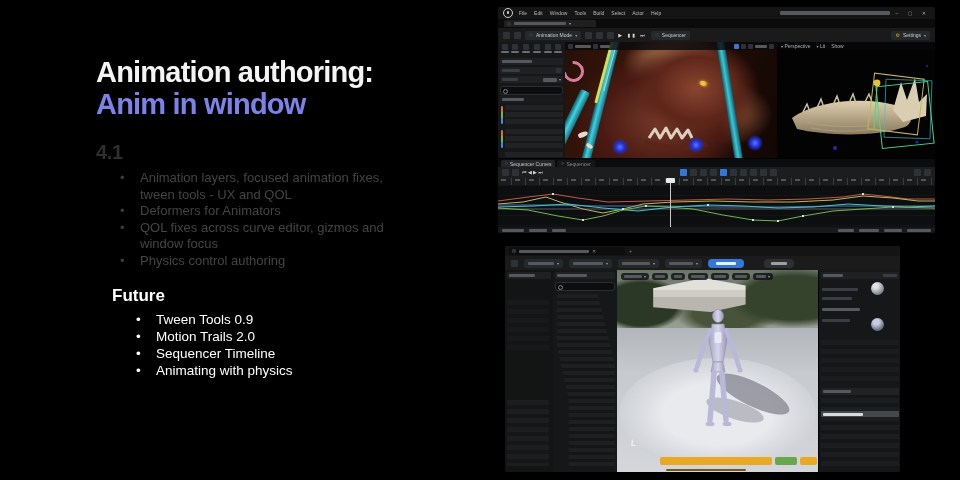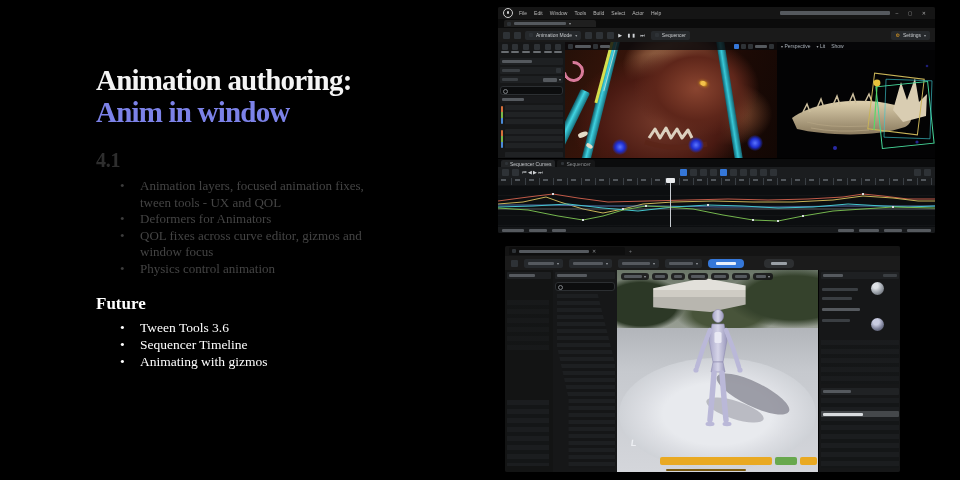--- a/index.html
+++ b/index.html
@@ -4,31 +4,31 @@
 <style>
   html,body{margin:0;padding:0;background:#000;}
   body{width:960px;height:480px;overflow:hidden;position:relative;
        font-family:"Liberation Sans","DejaVu Sans",sans-serif;-webkit-font-smoothing:antialiased;}
   .abs{position:absolute;}
   .bar{display:inline-block;background:#8f9398;border-radius:1px;height:4px;}
   .bar.dim{background:#55595e;}
   .bar.faint{background:#3a3e42;}
 
   
-  .slide{position:absolute;left:96px;top:64px;width:392px;font-family:Liberation Serif, serif;}
+  .slide{position:absolute;left:96px;top:56px;width:392px;}
   .slide h1{margin:0;font-size:29px;line-height:32px;font-weight:800;letter-spacing:-0.8px;color:#f4f4f4;}
   .slide h1.accent{color:var(--accent,#7c82e8);}
   .sec55{margin-top:21px;}
   .sec55 .hd{font-size:20px;font-weight:800;color:#2e2e2e;letter-spacing:-0.3px;}
   ul.blt{list-style:none;margin:6px 0 0 0;padding:0;width:300px;}
   ul.blt li{position:relative;padding-left:44px;font-size:13px;line-height:16.5px;margin:0;}
   ul.blt li::before{content:"•";position:absolute;left:24px;top:0;}
   ul.blt.v55 li{color:#444;}
   ul.blt.v55 li::before{color:#3c3c3c;}
-  .secFut{margin-top:17px;}
+  .secFut{margin-top:17px;margin-left:16px;}
   .secFut .hd{font-size:17px;font-weight:800;color:#fff;}
   ul.blt.fut{margin-top:5px;width:320px;}
   ul.blt.fut li{color:#fff;font-size:13.5px;line-height:17px;}
 
   
   .editor{position:absolute;background:#101010;border-radius:2px;overflow:hidden;box-shadow:0 0 0 1px #000;}
   .row{position:absolute;left:0;right:0;display:flex;align-items:center;}
   .ibox{width:7px;height:7px;background:#2e3236;border-radius:1px;flex:0 0 auto;}
   .ibox.blue{background:var(--ue-blue,#2f6fd6);}
   .pill{height:9px;background:#26292c;border-radius:2px;display:inline-flex;align-items:center;
@@ -145,30 +145,31 @@
 <div class="slide">
   <h1>Animation authoring:</h1>
   <h1 class="accent">Anim in window</h1>
 
   <div class="sec55">
     <div class="hd">4.1</div>
     <ul class="blt v55">
       <li>Animation layers, focused animation fixes, tween tools - UX and QOL</li>
       <li>Deformers for Animators</li>
       <li>QOL fixes across curve editor, gizmos and window focus</li>
-      <li>Physics control animation</li>
+      <li>Physics control authoring</li>
     </ul>
   </div>
 
   <div class="secFut">
     <div class="hd">Future</div>
     <ul class="blt fut">
-      <li>Tween Tools 3.6</li>
+      <li>Tween Tools 0.9</li>
+      <li>Motion Trails 2.0</li>
       <li>Sequencer Timeline</li>
-      <li>Animating with gizmos</li>
+      <li>Animating with physics</li>
     </ul>
   </div>
 </div>
 
 <div id="edA" class="editor">
 
   <div class="row titlebar">
     <span class="uelogo"></span>
     <span class="menus">
       <span>File</span>

